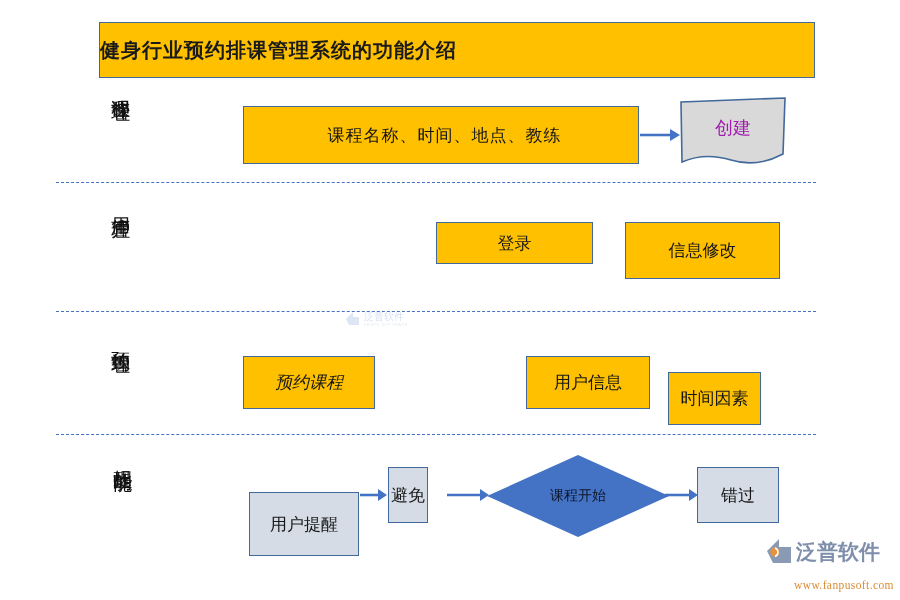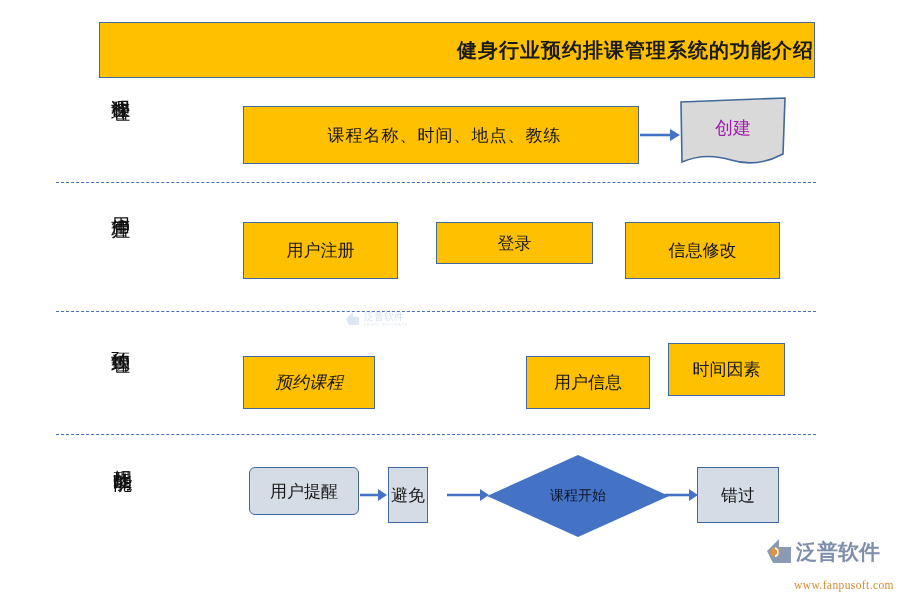--- a/index.html
+++ b/index.html
@@ -23,21 +23,21 @@
     position: absolute;
     left: 99px;
     top: 22px;
     width: 716px;
     height: 56px;
     background: #FFC000;
     border: 1px solid #41699b;
     box-sizing: border-box;
     display: flex;
     align-items: center;
-    justify-content: flex-end;
+    justify-content: flex-start;
   }
   .title-banner .txt {
     font-family: "Liberation Serif", "DejaVu Serif", serif;
     font-weight: bold;
     font-size: 20px;
     color: #1a1a1a;
     letter-spacing: 1px;
     white-space: nowrap;
   }
 
@@ -210,23 +210,20 @@
     <svg width="108" height="72" viewBox="0 0 108 72" preserveAspectRatio="none">
       <path d="M2,6 L106,2 L104,58 Q78,72 52,64 Q26,56 3,66 Z" fill="#D9D9D9" stroke="#41699b" stroke-width="1.6"></path>
     </svg>
     <div class="doc-label">创建</div>
   </div>
 
   <div class="divider" style="top:182px;"></div>
 
   <div class="vlabel" style="left:110px; top:202px; height:92px;">用户管理</div>
 
-  <div class="node node-amber" style="left:243px; top:222px; width:155px; height:57px;">
-    <span>用户注册</span>
-  </div>
 
   <div class="node node-amber" style="left:436px; top:222px; width:157px; height:42px;">
     <span>登录</span>
   </div>
 
   <div class="node node-amber" style="left:625px; top:222px; width:155px; height:57px;">
     <span>信息修改</span>
   </div>
 
   <div class="divider" style="top:311px;"></div>
@@ -245,29 +242,29 @@
 
   <div class="node node-amber" style="left:243px; top:356px; width:132px; height:53px;font-style:italic;">
     <span>预约课程</span>
   </div>
 
 
   <div class="node node-amber" style="left:526px; top:356px; width:124px; height:53px;">
     <span>用户信息</span>
   </div>
 
-  <div class="node node-amber" style="left:668px; top:343px; width:117px; height:53px;">
+  <div class="node node-amber" style="left:668px; top:372px; width:93px; height:53px;">
     <span>时间因素</span>
   </div>
 
   <div class="divider" style="top:434px;"></div>
 
   <div class="vlabel" style="left:112px; top:455px; height:92px;">提醒功能</div>
 
-  <div class="node node-gray" style="left:249px; top:467px; width:110px; height:48px;border-radius:6px;">
+  <div class="node node-gray" style="left:249px; top:492px; width:110px; height:64px;">
     <span>用户提醒</span>
   </div>
 
   <div class="arrow" style="left:360px; top:486px; width:27px; height:18px;">
     <svg width="27" height="18" viewBox="0 0 27 18">
       <line x1="0" y1="9" x2="18" y2="9" stroke="#4472C4" stroke-width="2.6"></line>
       <polygon points="18,3 27,9 18,15" fill="#4472C4"></polygon>
     </svg>
   </div>
 

